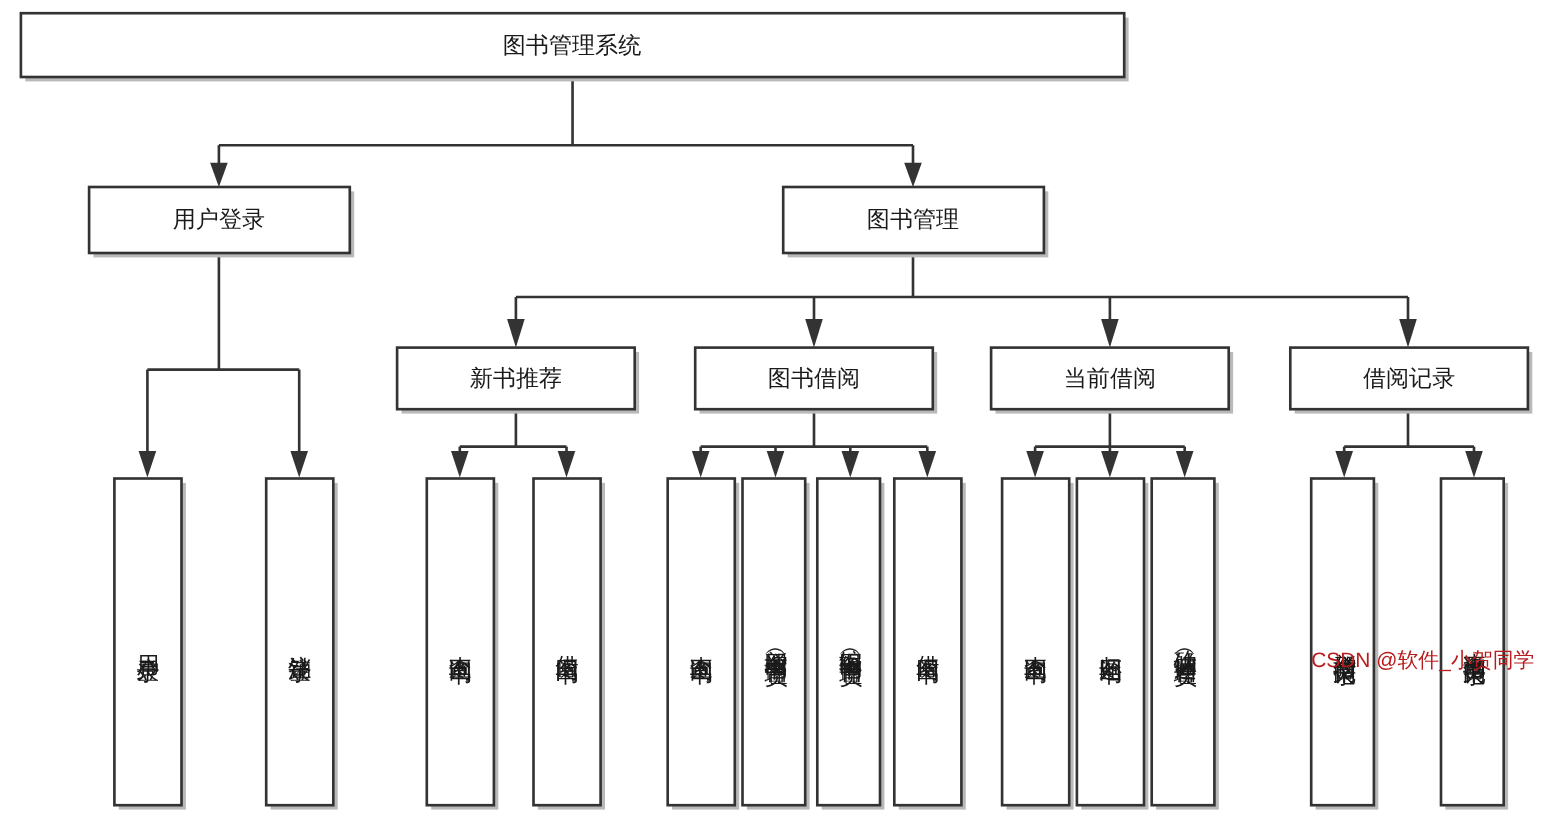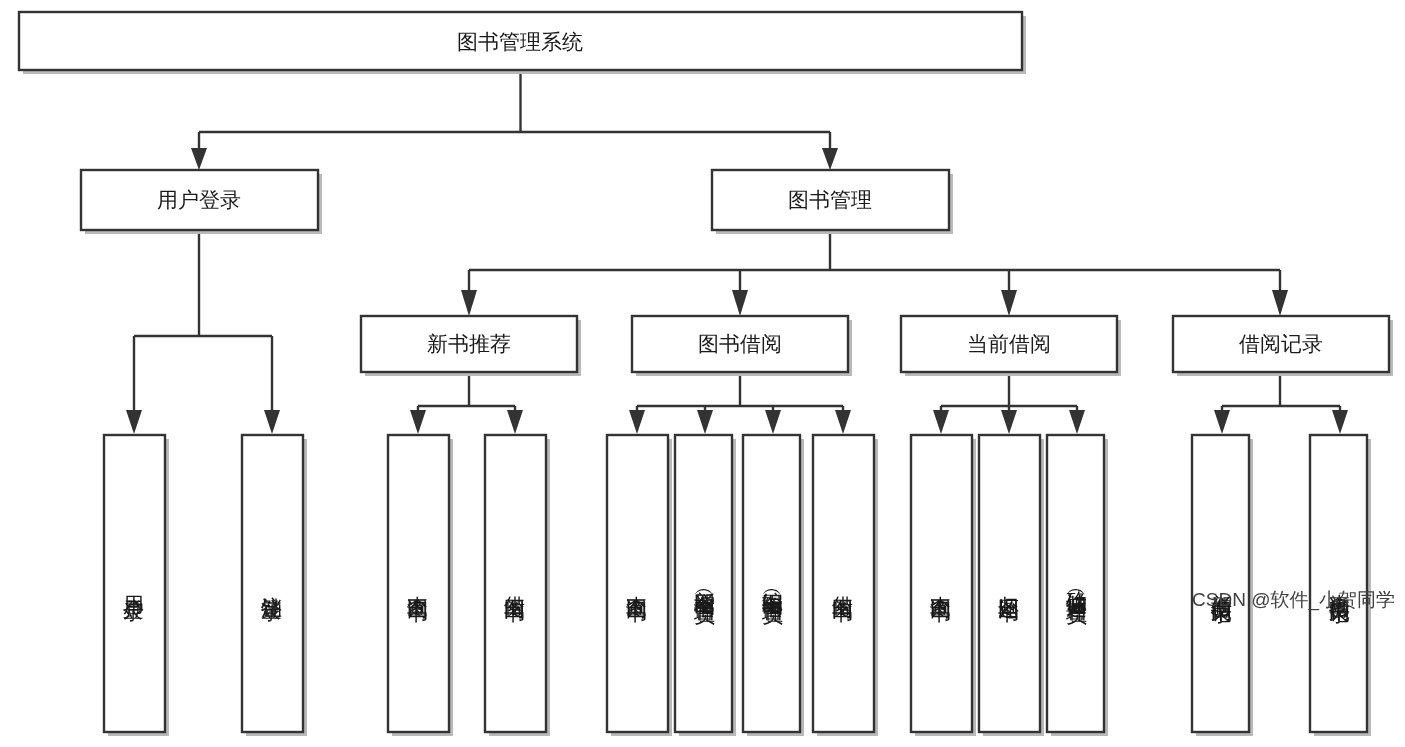--- a/index.html
+++ b/index.html
@@ -60,21 +60,21 @@
     writing-mode: vertical-rl;
     glyph-orientation-vertical: 0;
     letter-spacing: 2px;
   }
   .watermark {
     position: absolute;
     right: 10px;
     bottom: 6px;
     font-family: "Liberation Sans", "DejaVu Sans", sans-serif;
     font-size: 19px;
-    color: #404040;
+    color: #b91c1c;
     white-space: nowrap;
     user-select: none;
   }
 </style>
 </head>
 <body>
 
 <div id="diagram-root">
 
   <svg id="diagram-svg" viewBox="0 0 1405 747" xmlns="http://www.w3.org/2000/svg">

